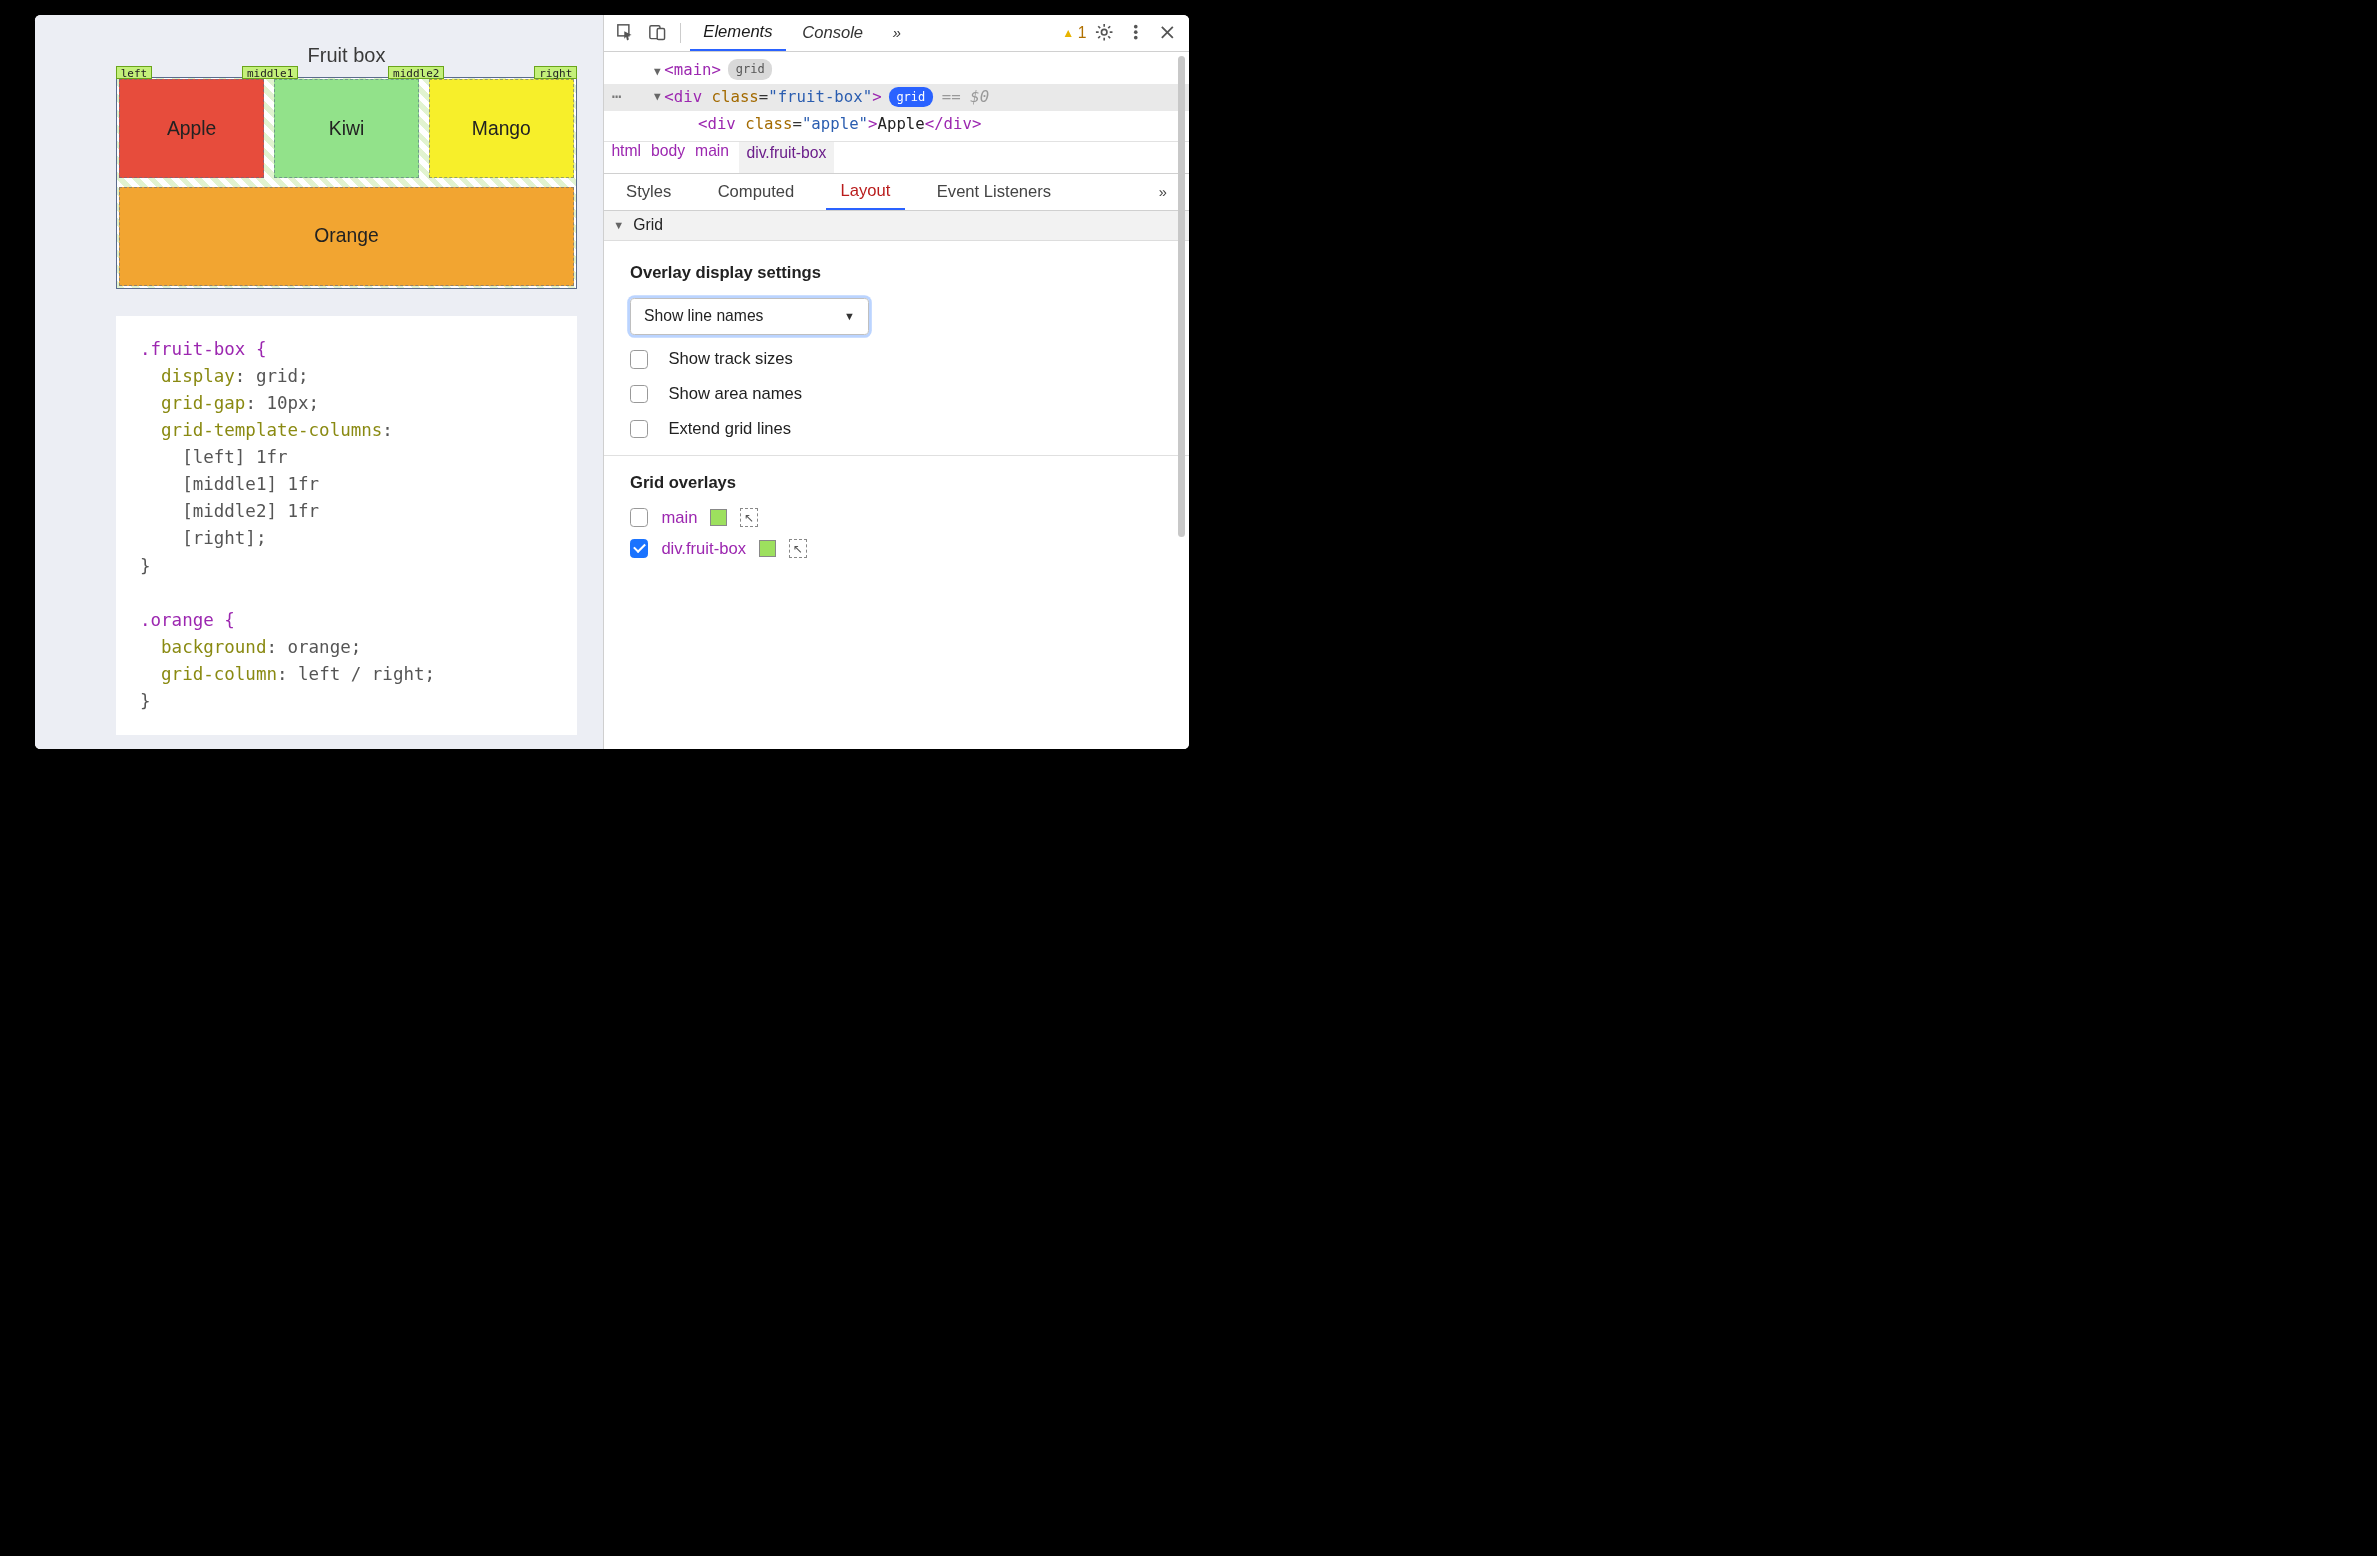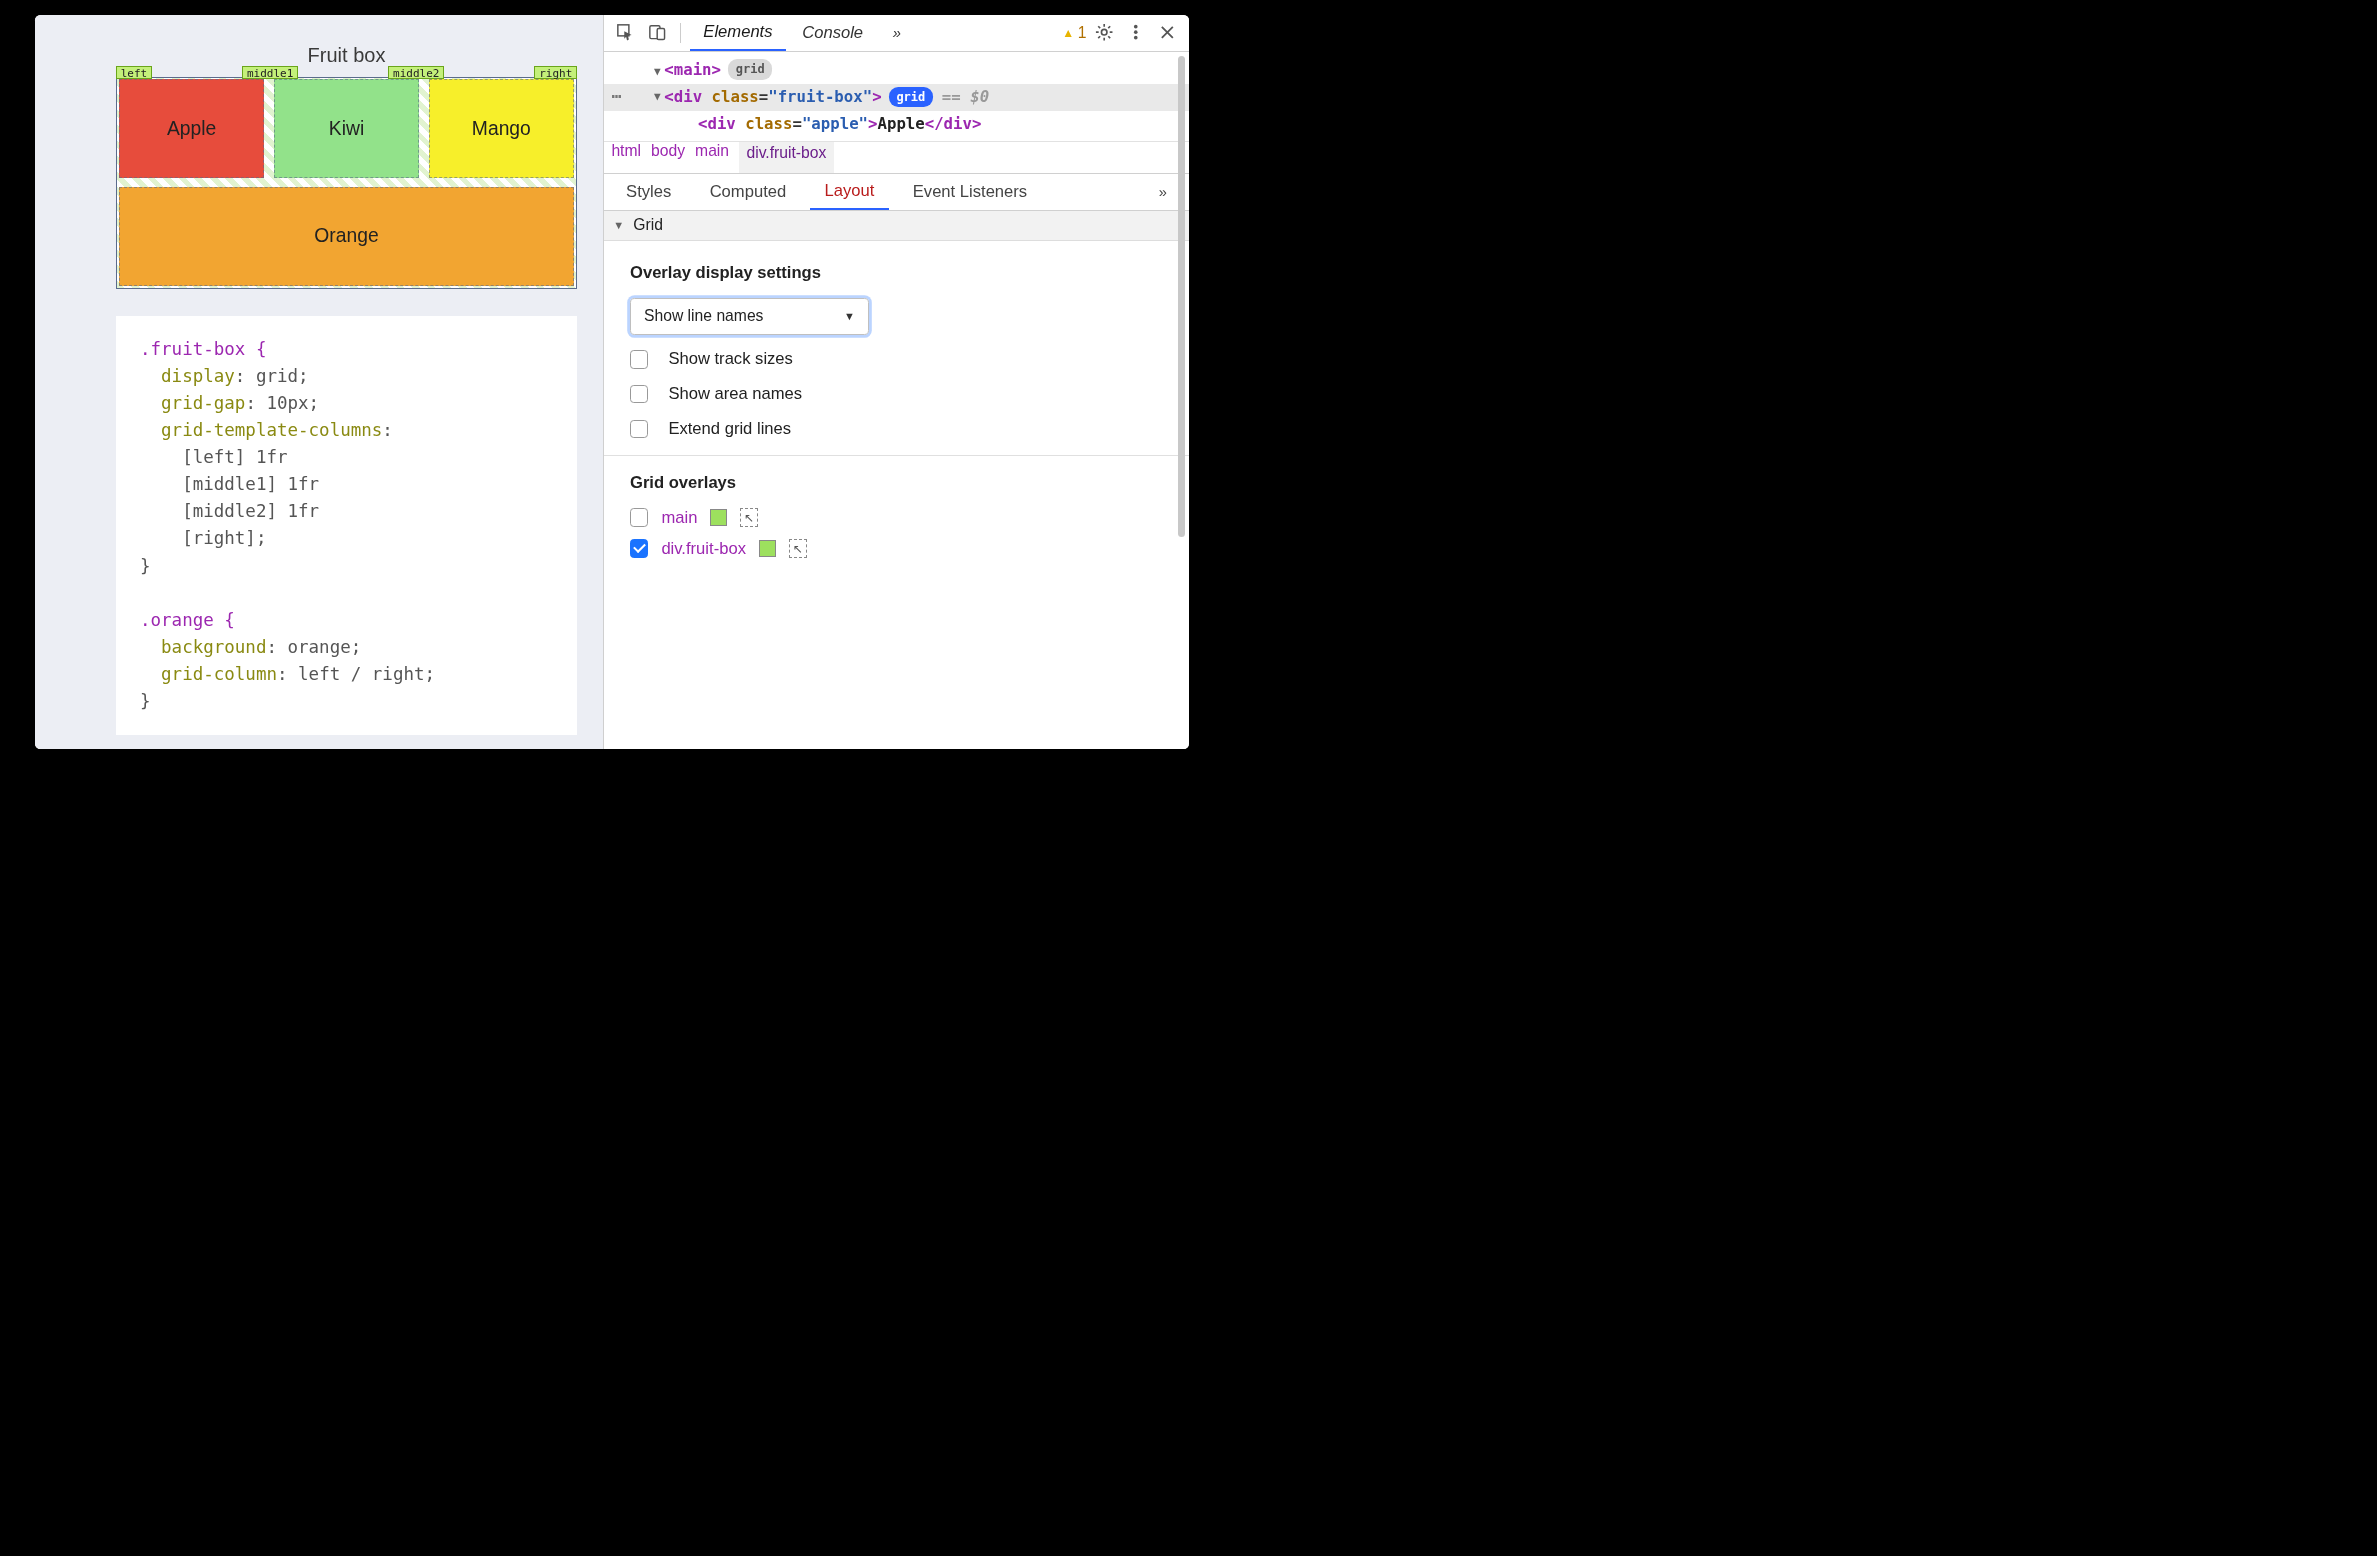--- a/index.html
+++ b/index.html
@@ -122,21 +122,21 @@
 
   
   .dom-tree {
     font-family: ui-monospace, Menlo, monospace;
     font-size: 15.7px;
     line-height: 1.7;
     padding: 5.5px 0 3.7px 50px;
     color: #333;
     position: relative;
   }
-  .dom-line { white-space: pre; font-weight: bold; }
+  .dom-line { white-space: pre; }
   .indent1 { padding-left: 22px; }
   .indent2 { padding-left: 44px; }
   .dom-sel {
     background: #e9e9e9;
     display: flex;
     align-items: center;
     margin-left: -50px;
     padding-left: 50px;
     position: relative;
   }
@@ -176,21 +176,21 @@
   .breadcrumb .crumb { cursor:pointer; }
 
   
   .pane-tabs {
     display:flex; align-items:center;
     height:37px;
     border-bottom:0.9px solid #d0d0d0;
     padding:0 7.4px;
     font-size:16.6px;
     color:#444;
-    gap:9px;
+    gap:17px;
   }
   .pane-tabs .ptab { padding:0 14.7px; height:100%; display:flex; align-items:center; cursor:pointer;}
   .pane-tabs .ptab.active { border-bottom:2.8px solid #2a62ff; color:#b91c1c;}
   .pane-tabs .spacer { flex:1; }
 
   
   .section-head {
     background:#f2f2f2;
     border-bottom:0.9px solid #ddd;
     padding:5.5px 9.2px;

